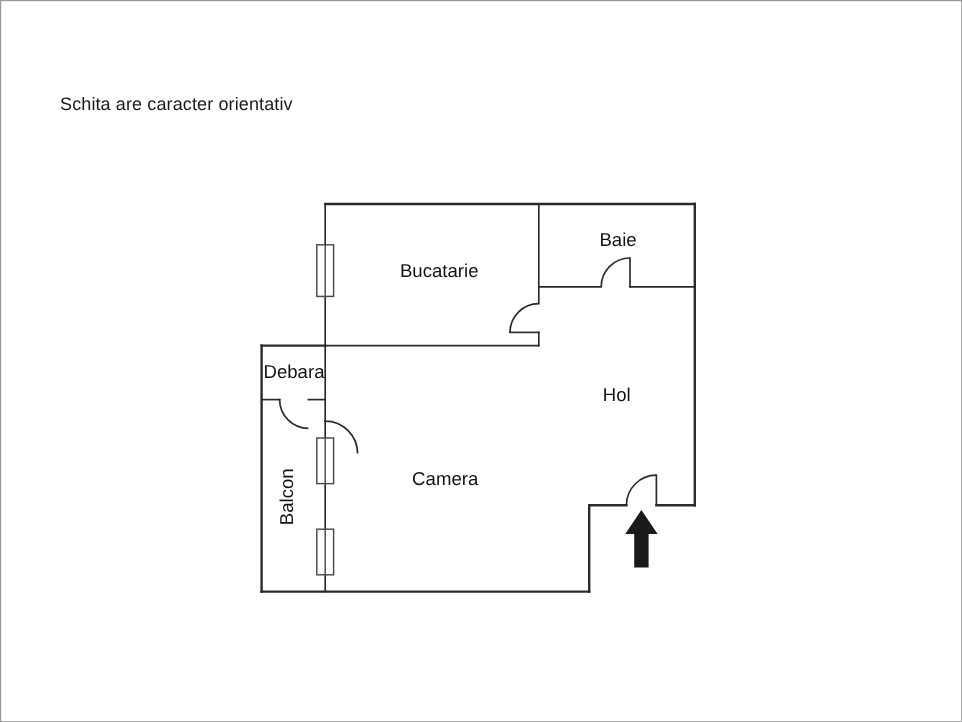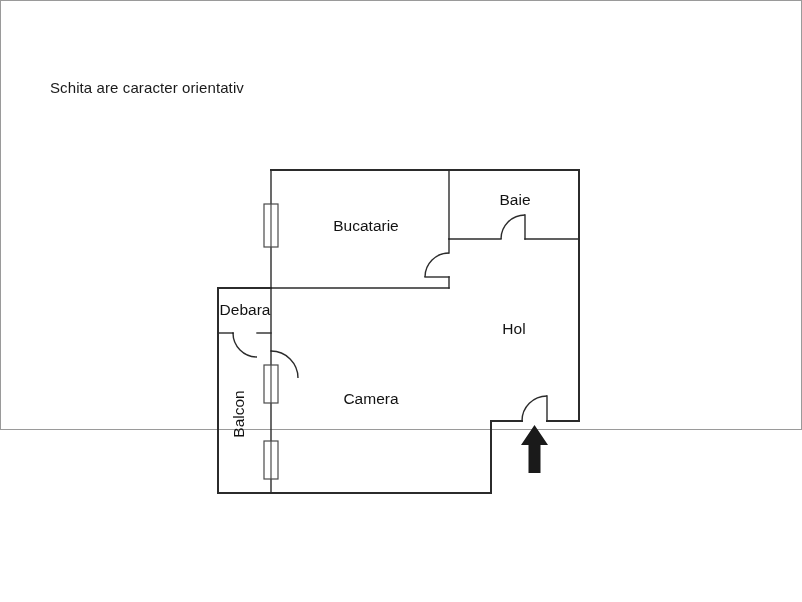--- a/index.html
+++ b/index.html
@@ -10,21 +10,21 @@
   }
   body {
     width: 802px;
     height: 602px;
     font-family: "Liberation Sans", sans-serif;
     overflow: hidden;
   }
   #page {
     position: relative;
     width: 802px;
-    height: 430px;
+    height: 602px;
     background: #ffffff;
     box-sizing: border-box;
     border: 1px solid #9a9a9a;
   }
   #disclaimer {
     position: absolute;
     left: 49px;
     top: 78px;
     font-size: 15px;
     color: #1a1a1a;

